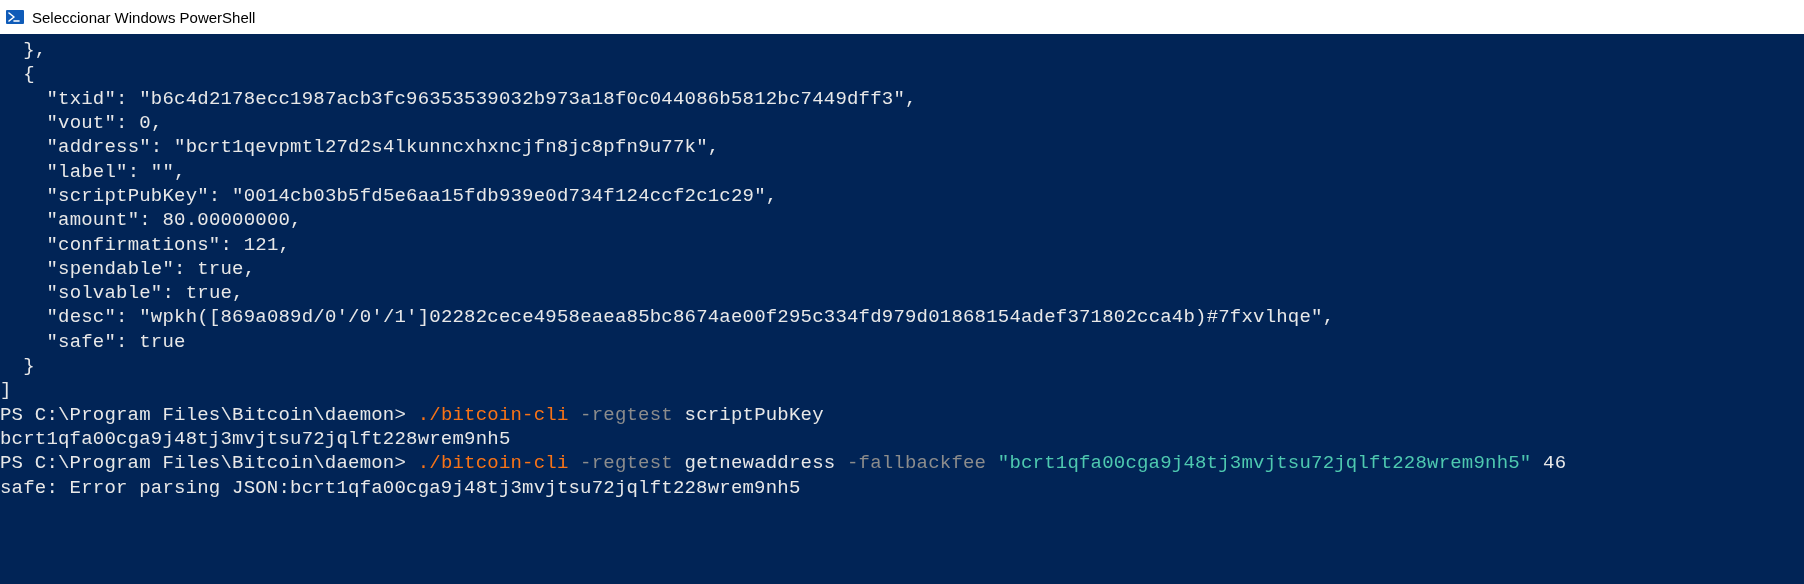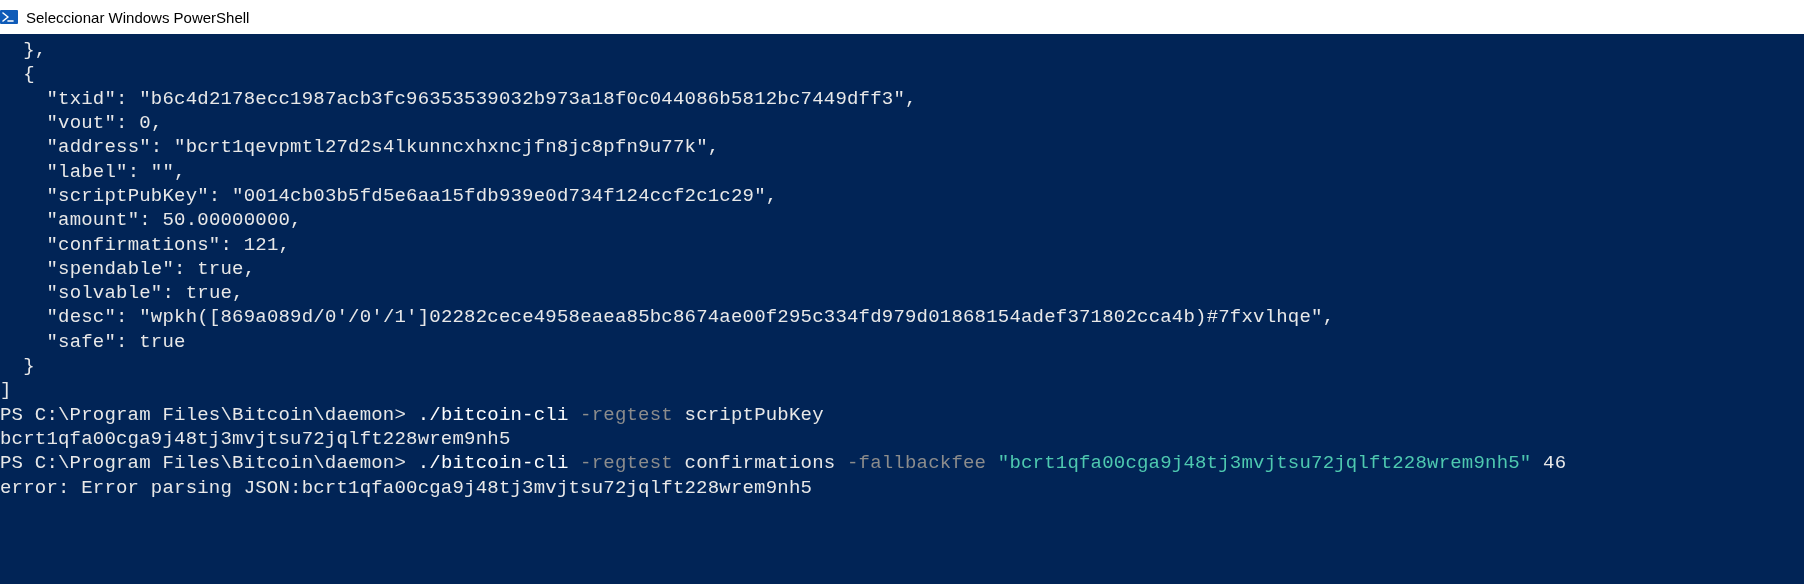--- a/index.html
+++ b/index.html
@@ -7,21 +7,21 @@
     font-family: Consolas, 'Courier New', monospace;
     background: #ffffff;
     width: 1804px;
     overflow: hidden;
   }
   .titlebar {
     background: #ffffff;
     height: 34px;
     display: flex;
     align-items: center;
-    padding: 0 0;
+    padding: 0 6px;
     gap: 8px;
     font-family: 'Segoe UI', Tahoma, sans-serif;
     font-size: 15px;
     color: #000;
   }
   .titlebar .ps-icon {
     width: 18px;
     height: 18px;
     display: inline-flex;
     align-items: center;
@@ -31,21 +31,21 @@
     background: #012456;
     color: #cccccc;
     font-size: 19px;
     line-height: 1.28;
     padding: 4px 0 4px 0;
     white-space: pre;
     min-height: 550px;
     letter-spacing: 0.2px;
   }
   .c-white { color: #e8e8e8; }
-  .c-yellow { color: #ffffff; }
+  .c-yellow { color: #f97316; }
   .c-gray { color: #8c8c8c; text-align: right; }
   .c-teal { color: #4ec9b0; }
 </style>
 </head>
 <body>
 
 <div class="titlebar">
   <span class="ps-icon">
     <svg width="18" height="18" viewBox="0 0 18 18">
       <rect x="0" y="2" width="18" height="14" rx="1" fill="#0f5bb8"></rect>
@@ -56,24 +56,24 @@
   <span>Seleccionar Windows PowerShell</span>
 </div>
 
 <div class="terminal"><span class="c-white">  },</span>
 <span class="c-white">  {</span>
 <span class="c-white">    <span>"txid"</span>: <span>"b6c4d2178ecc1987acb3fc96353539032b973a18f0c044086b5812bc7449dff3"</span>,</span>
 <span class="c-white">    <span>"vout"</span>: <span>0</span>,</span>
 <span class="c-white">    <span>"address"</span>: <span>"bcrt1qevpmtl27d2s4lkunncxhxncjfn8jc8pfn9u77k"</span>,</span>
 <span class="c-white">    <span>"label"</span>: <span>""</span>,</span>
 <span class="c-white">    <span>"scriptPubKey"</span>: <span>"0014cb03b5fd5e6aa15fdb939e0d734f124ccf2c1c29"</span>,</span>
-<span class="c-white">    <span>"amount"</span>: <span>50.00000000</span>,</span>
+<span class="c-white">    <span>"amount"</span>: <span>80.00000000</span>,</span>
 <span class="c-white">    <span>"confirmations"</span>: <span>121</span>,</span>
 <span class="c-white">    <span>"spendable"</span>: <span>true</span>,</span>
 <span class="c-white">    <span>"solvable"</span>: <span>true</span>,</span>
 <span class="c-white">    <span>"desc"</span>: <span>"wpkh([869a089d/0'/0'/1']02282cece4958eaea85bc8674ae00f295c334fd979d01868154adef371802cca4b)#7fxvlhqe"</span>,</span>
 <span class="c-white">    <span>"safe"</span>: <span>true</span></span>
 <span class="c-white">  }</span>
 <span class="c-white">]</span>
 <span><span class="c-white">PS C:\Program Files\Bitcoin\daemon&gt; </span><span class="c-yellow">./bitcoin-cli</span><span class="c-gray"> -regtest</span><span class="c-white"> scriptPubKey</span></span>
 <span class="c-white">bcrt1qfa00cga9j48tj3mvjtsu72jqlft228wrem9nh5</span>
-<span><span class="c-white">PS C:\Program Files\Bitcoin\daemon&gt; </span><span class="c-yellow">./bitcoin-cli</span><span class="c-gray"> -regtest</span><span class="c-white"> confirmations</span><span class="c-gray"> -fallbackfee</span><span class="c-teal"> "bcrt1qfa00cga9j48tj3mvjtsu72jqlft228wrem9nh5"</span><span class="c-white"> 46</span></span>
-<span class="c-white">error: Error parsing JSON:bcrt1qfa00cga9j48tj3mvjtsu72jqlft228wrem9nh5</span></div>
+<span><span class="c-white">PS C:\Program Files\Bitcoin\daemon&gt; </span><span class="c-yellow">./bitcoin-cli</span><span class="c-gray"> -regtest</span><span class="c-white"> getnewaddress</span><span class="c-gray"> -fallbackfee</span><span class="c-teal"> "bcrt1qfa00cga9j48tj3mvjtsu72jqlft228wrem9nh5"</span><span class="c-white"> 46</span></span>
+<span class="c-white">safe: Error parsing JSON:bcrt1qfa00cga9j48tj3mvjtsu72jqlft228wrem9nh5</span></div>
 
 </body></html>

